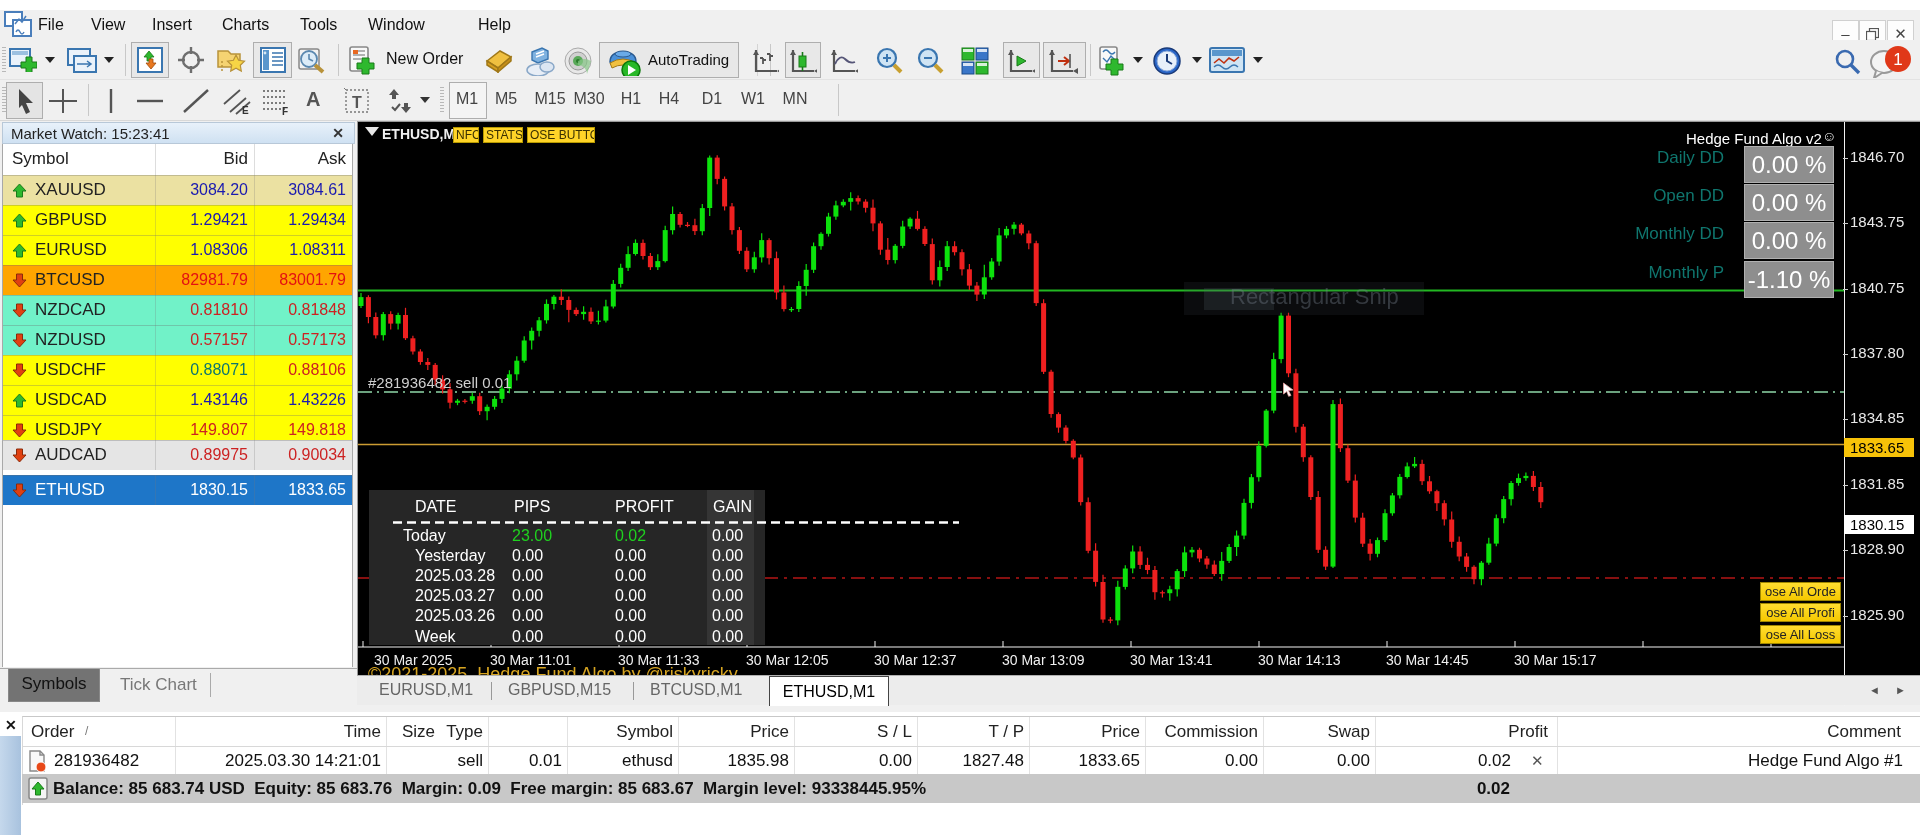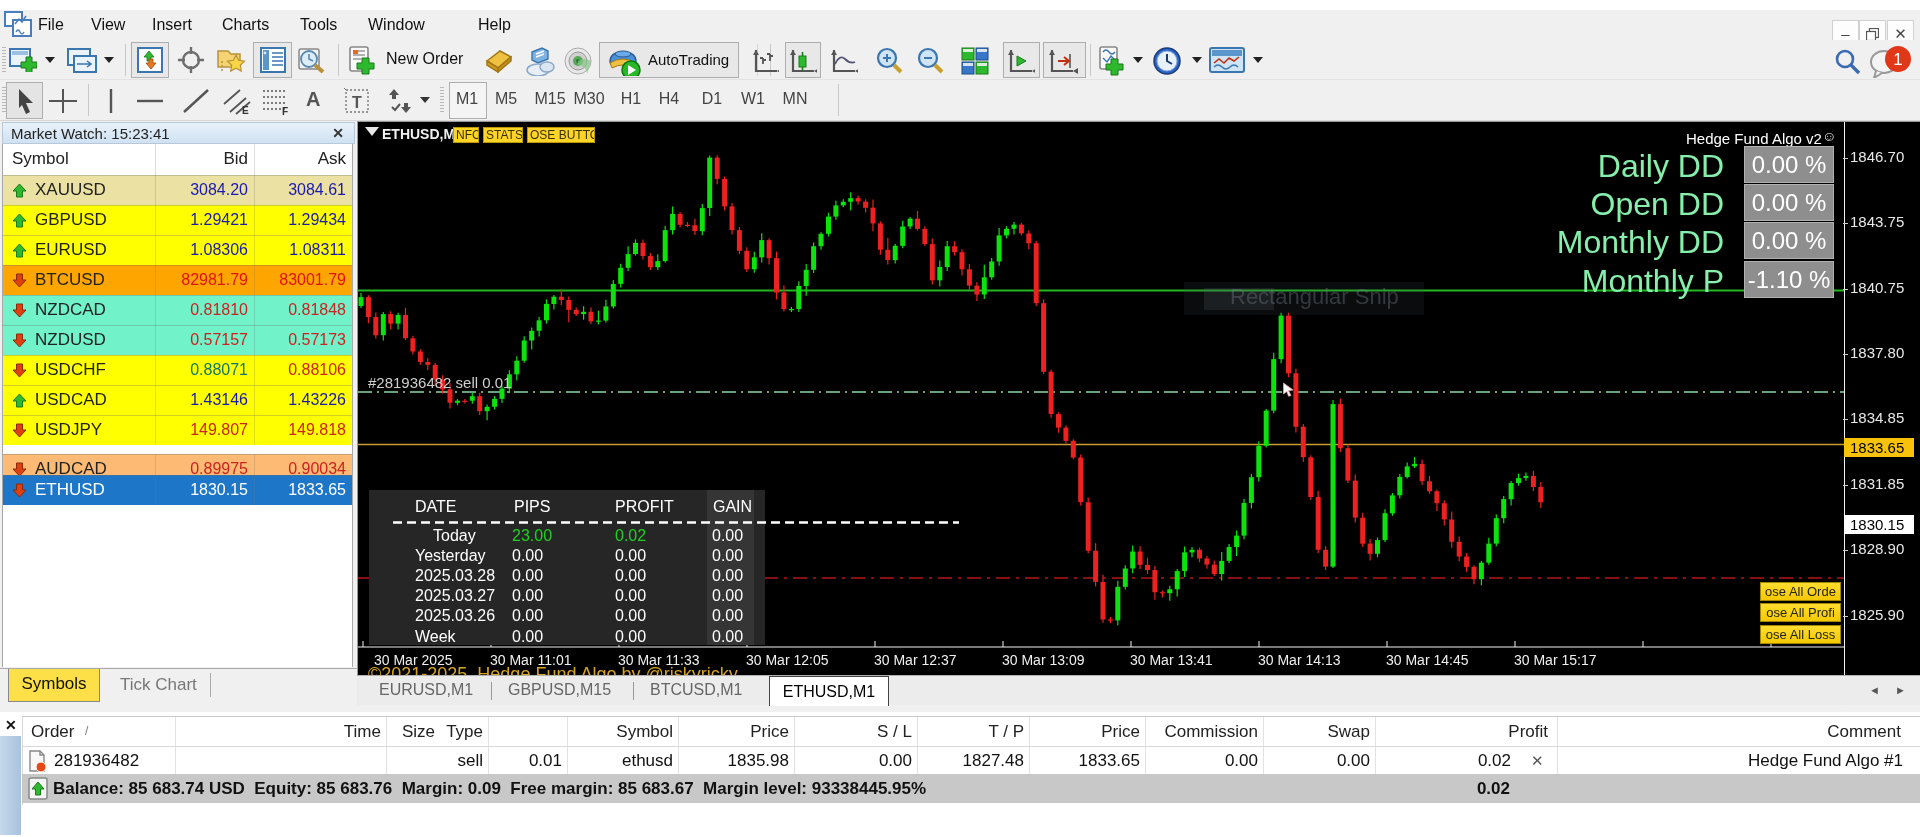--- a/index.html
+++ b/index.html
@@ -34,21 +34,21 @@
 
 #chartwin { left:357px; top:121px; width:1563px; height:584px; background:#000; border-top:1px solid #999; border-left:1px solid #999; }
 #pricescale { position:absolute; left:1485px; top:0; width:78px; height:525px; }
 .plabel { position:absolute; left:7px; font-size:15px; color:#e8e8e8; white-space:nowrap; }
 .ptick { position:absolute; left:0px; width:5px; height:1px; background:#cdcdcd; }
 #tlabels { position:absolute; left:0; top:525px; width:1563px; height:30px; }
 .tlabel { position:absolute; top:5px; font-size:14px; color:#f0f0f0; white-space:nowrap; }
 
 .chip { position:absolute; top:5px; height:16px; background:#ffd428; border:1px solid #b89a00; color:#3a3000; font-size:12px; line-height:14px; padding:0 2px; white-space:nowrap; overflow:hidden; }
 #hedgetitle { position:absolute; font-size:15px; color:#fff; }
-.ddlabel { position:absolute; font-size:32px; color:#86efac; text-align:right; width:200px; }
+.ddlabel { position:absolute; font-size:17px; color:#0f766e; text-align:right; width:200px; }
 .ddval { position:absolute; left:1386px; width:90px; height:37px; background:#8e8e8e; border:1px solid #b0b0b0; color:#fff; font-size:24px; text-align:center; line-height:35px; }
 #stats { position:absolute; left:11px; top:368px; width:396px; height:155px; background:#262626; color:#fff; font-size:16px; }
 .strow { position:absolute; white-space:nowrap; }
 #copyr { position:absolute; left:10px; top:506px; font-size:18px; color:#d7a521; white-space:nowrap;margin-top:36px; }
 .ybtn { position:absolute; left:1402px; width:81px; height:19px; background:linear-gradient(#ffdd30,#f5c800); border:1px solid #a08800; color:#222; font-size:13px; text-align:center; line-height:17px; white-space:nowrap; overflow:hidden; }
 
 #ctabs { left:357px; top:675px; width:1563px; height:30px; background:#ececec; border-top:1px solid #b0b0b0; }
 .ctab { position:absolute; top:5px; font-size:16px; color:#666; }
 
 #terminal { left:0; top:712px; width:1920px; height:125px; background:#fff; }
@@ -406,21 +406,21 @@
   <div style="position:absolute;top:0;left:0;width:349px;height:1px;background:rgba(110,110,110,0.33)"></div>
   <svg class="dna" viewBox="0 0 15 15">
             <path d="M7.5 14 L1 7 L4.5 7 L4.5 1 L10.5 1 L10.5 7 L14 7 Z" fill="#e04010" stroke="#8a2a0a" stroke-width="1"></path>
           </svg>
   <div class="mwcell sym" style="color:#222">USDJPY</div>
   <div class="mwcell bid" style="color:#c22">149.807</div>
   <div class="mwcell ask" style="color:#c22">149.818</div>
   <div class="colline" style="left:152px"></div>
   <div class="colline" style="left:251px"></div>
 </div>
-<div class="mwrow" style="top:310px;background:#fdba74">
+<div class="mwrow" style="top:296px;background:#e5e5e5">
   <div style="position:absolute;top:0;left:0;width:349px;height:1px;background:rgba(110,110,110,0.33)"></div>
   <svg class="dna" viewBox="0 0 15 15">
             <path d="M7.5 14 L1 7 L4.5 7 L4.5 1 L10.5 1 L10.5 7 L14 7 Z" fill="#e04010" stroke="#8a2a0a" stroke-width="1"></path>
           </svg>
   <div class="mwcell sym" style="color:#222">AUDCAD</div>
   <div class="mwcell bid" style="color:#c22">0.89975</div>
   <div class="mwcell ask" style="color:#c22">0.90034</div>
   <div class="colline" style="left:152px"></div>
   <div class="colline" style="left:251px"></div>
 </div>
@@ -431,21 +431,21 @@
           </svg>
   <div class="mwcell sym" style="color:#fff">ETHUSD</div>
   <div class="mwcell bid" style="color:#fff">1830.15</div>
   <div class="mwcell ask" style="color:#fff">1833.65</div>
   <div class="colline" style="left:152px"></div>
   <div class="colline" style="left:251px"></div>
 </div>
       </div>
   </div>
   <div id="mwtabs">
-    <div style="position:absolute;left:8px;top:0px;width:92px;height:33px;background:#fde047;border:1px solid #888;border-top:none;font-size:17px;color:#111;text-align:center;line-height:30px">Symbols</div>
+    <div style="position:absolute;left:8px;top:0px;width:92px;height:33px;background:#737373;border:1px solid #888;border-top:none;font-size:17px;color:#111;text-align:center;line-height:30px">Symbols</div>
     <div style="position:absolute;left:120px;top:6px;font-size:17px;color:#777">Tick Chart</div>
     <div style="position:absolute;left:210px;top:4px;width:1px;height:24px;background:#aaa"></div>
   </div>
 </div>
 
 <div class="abs" id="chartwin">
   <svg class="abs" style="left:0;top:0" width="1563" height="584" viewBox="0 0 1563 584" id="chartsvg">
     <line x1="0" y1="168.5" x2="1486" y2="168.5" stroke="#22b822" stroke-width="2"></line>
 <line x1="0" y1="270" x2="1486" y2="270" stroke="#8fd8a8" stroke-width="1.4" stroke-dasharray="14 5 2 5"></line>
 <line x1="0" y1="322.5" x2="1486" y2="322.5" stroke="#cc9c32" stroke-width="1.4"></line>
@@ -802,21 +802,21 @@
 <div class="ddlabel" style="left:1166px;top:141px">Monthly P</div>
 <div class="ddval" style="top:139px">-1.10 %</div>
 <div class="abs" style="left:826px;top:160px;width:240px;height:33px;background:rgba(66,74,84,0.16)"></div>
 <div class="abs" style="left:846px;top:166px;width:70px;height:22px;background:rgba(88,98,110,0.22)"></div>
 <div class="abs" style="left:872px;top:162px;font-size:22px;color:rgba(115,125,138,0.4);white-space:nowrap">Rectangular Snip</div>
 <div id="stats">
       <div class="strow" style="left:46px;top:8px">DATE</div>
       <div class="strow" style="left:145px;top:8px">PIPS</div>
       <div class="strow" style="left:246px;top:8px">PROFIT</div>
       <div class="strow" style="left:344px;top:8px">GAIN</div>
-      <div class="strow" style="left:64px;top:37px">Today</div>
+      <div class="strow" style="left:34px;top:37px">Today</div>
         <div class="strow" style="left:143px;top:37px;color:#1fd11f">23.00</div>
         <div class="strow" style="left:246px;top:37px;color:#1fd11f">0.02</div>
         <div class="strow" style="left:343px;top:37px">0.00</div>
       <div class="strow" style="left:46px;top:57px">Yesterday</div>
         <div class="strow" style="left:143px;top:57px">0.00</div>
         <div class="strow" style="left:246px;top:57px">0.00</div>
         <div class="strow" style="left:343px;top:57px">0.00</div>
       <div class="strow" style="left:46px;top:77px">2025.03.28</div>
         <div class="strow" style="left:143px;top:77px">0.00</div>
         <div class="strow" style="left:246px;top:77px">0.00</div>
@@ -922,20 +922,21 @@
 <div class="tsepv" style="left:1240px"></div>
 <div class="tsepv" style="left:1352px"></div>
 <div class="tsepv" style="left:1534px"></div>
 <div style="position:absolute;left:0;top:28.5px;width:1898px;height:1px;background:#d8d8d8"></div>
 <svg class="abs" style="left:5px;top:33px" width="20" height="24" viewBox="0 0 20 24">
         <path d="M2 1 h10 l4 4 v16 h-14 Z" fill="#f8f8f8" stroke="#888" stroke-width="1.4"></path>
         <path d="M12 1 v4 h4" fill="none" stroke="#888" stroke-width="1.4"></path>
         <circle cx="13" cy="17" r="5" fill="#e84818" stroke="#fff"></circle>
       </svg>
 <div class="tcell" style="left:31px">281936482</div>
+<div class="tcell" style="left:98px;width:260px;text-align:right">2025.03.30 14:21:01</div>
 <div class="tcell" style="left:200px;width:260px;text-align:right">sell</div>
 <div class="tcell" style="left:279px;width:260px;text-align:right">0.01</div>
 <div class="tcell" style="left:390px;width:260px;text-align:right">ethusd</div>
 <div class="tcell" style="left:506px;width:260px;text-align:right">1835.98</div>
 <div class="tcell" style="left:629px;width:260px;text-align:right">0.00</div>
 <div class="tcell" style="left:741px;width:260px;text-align:right">1827.48</div>
 <div class="tcell" style="left:857px;width:260px;text-align:right">1833.65</div>
 <div class="tcell" style="left:975px;width:260px;text-align:right">0.00</div>
 <div class="tcell" style="left:1087px;width:260px;text-align:right">0.00</div>
 <div class="tcell" style="left:1228px;width:260px;text-align:right">0.02</div>

